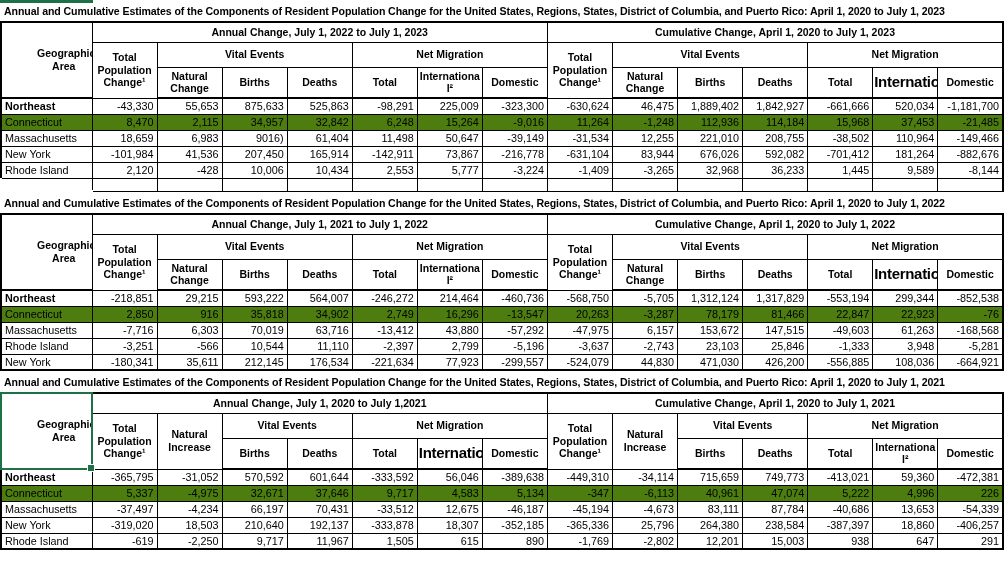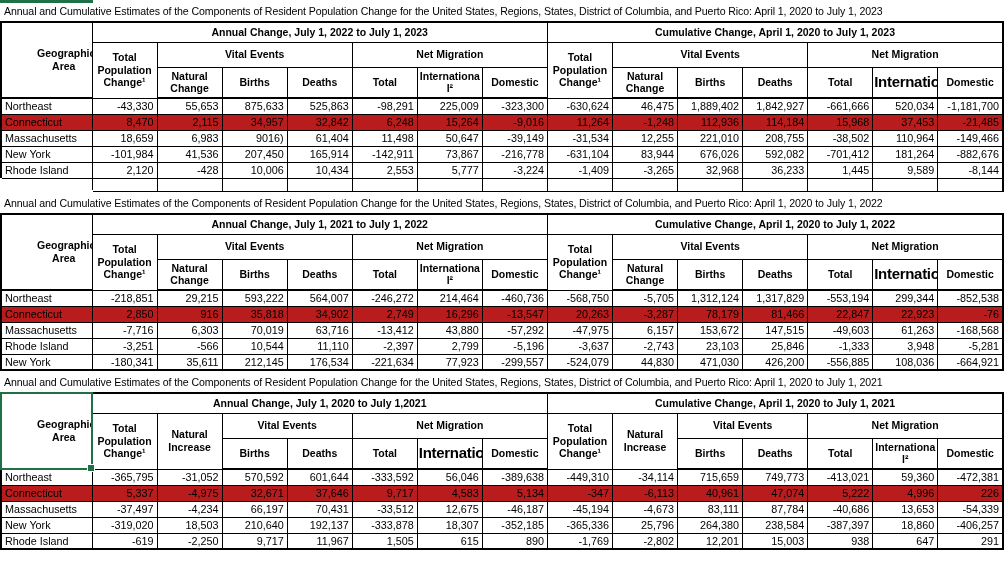--- a/index.html
+++ b/index.html
@@ -1,40 +1,40 @@
 <!DOCTYPE html>
 <html><head>
 <meta charset="utf-8">
 <style>
   html,body{margin:0;padding:0;}
   body{
     position:relative;width:1004px;height:561px;overflow:hidden;background:#fff;
     font-family:"Liberation Sans",sans-serif;color:#000;
   }
   .table-title{
-    font-size:10.6px;font-weight:normal;letter-spacing:-0.1px;
+    font-size:10.6px;font-weight:bold;letter-spacing:-0.1px;
     padding:5px 0 4px 4px;white-space:nowrap;
   }
   table.census{border-collapse:collapse;table-layout:fixed;width:1004px;border:2px solid #000;}
   table.census.has-blank{border-bottom:1px solid #000;}
   th,td{border:1px solid #000;overflow:hidden;}
   th{font-size:10.5px;font-weight:bold;text-align:center;vertical-align:middle;padding:0 1px;line-height:1.2;}
   th.leaf{white-space:pre-line;}
   th.leaf.small{font-size:15px;letter-spacing:-0.3px;}
   th.geo{border-bottom:2px solid #000;padding-left:35px;}
   tr.r-span{height:20px;}
   tr.r-group{height:25px;}
   tr.r-leaf{height:31px;padding-left:7px;}
   tr.r-leaf th{border-bottom:2px solid #000;}
   tbody tr{height:16px;}
   td{font-size:10.8px;padding:0 3px;vertical-align:middle;background:#fff;}
   td.num{text-align:right;}
   td.name{text-align:left;padding-left:3px;}
-  td.name.b{font-weight:normal;}
-  tr.hl td{background:#b91c1c;}
+  td.name.b{font-weight:bold;}
+  tr.hl td{background:#4d7c0f;}
   tr.blank{height:13px;}
   tr.blank td:first-child{border-top:1px solid #000;border-left:2px solid #fff;border-bottom:2px solid #fff;border-right:1px solid #000;}
   .sel-top-bar{position:absolute;left:0;top:0;width:93px;height:3px;background:#1E7145;z-index:5;}
   .sel-outline{position:absolute;border:2px solid #1E7145;z-index:5;pointer-events:none;}
   .sel-handle{position:absolute;right:-4px;bottom:-4px;width:6px;height:6px;background:#1E7145;border:1px solid #fff;pointer-events:auto;}
 </style>
 </head>
 <body>
 
 <div class="sel-top-bar"></div>

